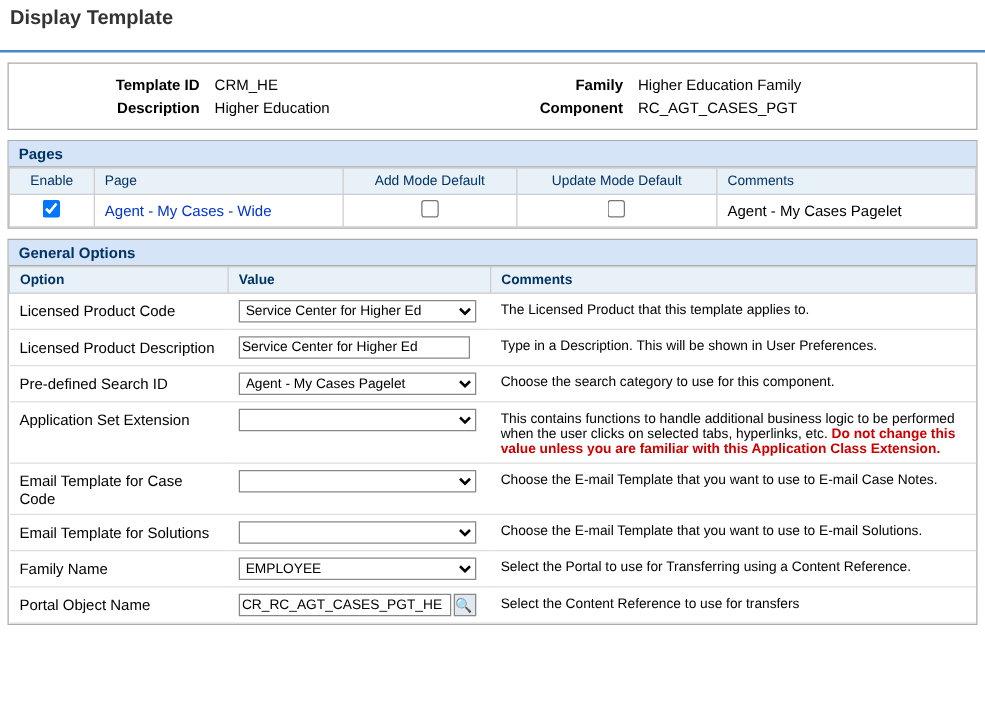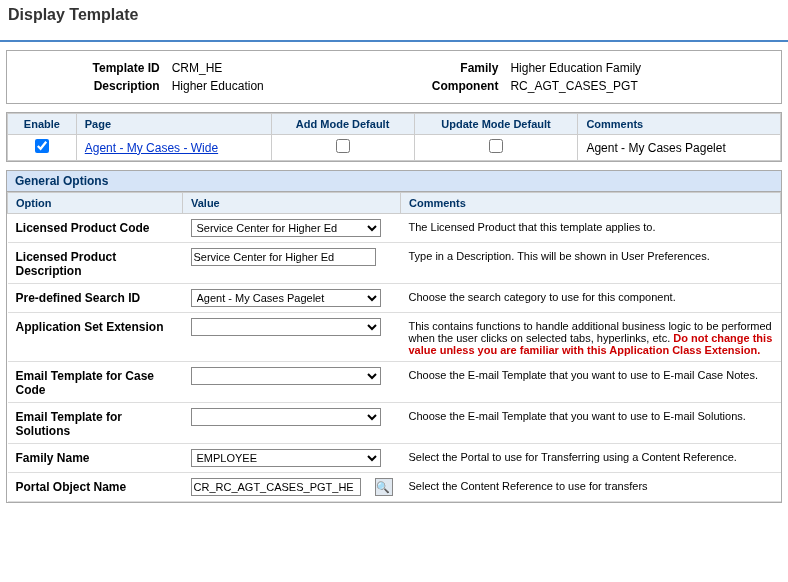--- a/index.html
+++ b/index.html
@@ -68,38 +68,37 @@
       width: 100%;
       border-collapse: collapse;
       padding: 4px;
     }
 
     .pages-table th {
       background: #e8f0f8;
       border: 1px solid #ccc;
       padding: 4px 8px;
       text-align: center;
-      font-weight: bold;
+      font-weight: normal;
       font-size: 11px;
       color: #003366;
     }
 
     .pages-table td {
       border: 1px solid #ccc;
       padding: 4px 8px;
       vertical-align: middle;
     }
 
     .pages-table td.enable-col {
       text-align: center;
     }
 
     .pages-table td.page-link {
       color: #0033cc;
-      text-decoration: underline;
       cursor: pointer;
     }
 
     .pages-table td.check-col {
       text-align: center;
     }
 
     
     .options-table {
       width: 100%;
@@ -117,21 +116,21 @@
     }
 
     .options-table td {
       border-bottom: 1px solid #ddd;
       padding: 5px 8px;
       vertical-align: middle;
     }
 
     .options-table td.opt-label {
       width: 175px;
-      font-weight: bold;
+      font-weight: normal;
       color: #000;
       vertical-align: top;
       padding-top: 7px;
     }
 
     .options-table td.opt-value {
       width: 210px;
       vertical-align: top;
       padding-top: 5px;
     }
@@ -161,21 +160,21 @@
       width: 185px;
       border: 1px solid #888;
       font-size: 11px;
       padding: 2px;
       color: #000;
     }
 
     .search-input-wrap {
       display: flex;
       align-items: center;
-      gap: 14px;
+      gap: 2px;
     }
 
     .search-input-wrap input {
       width: 175px;
       border: 1px solid #888;
       font-size: 11px;
       padding: 2px;
     }
 
     .search-btn {
@@ -219,20 +218,21 @@
       <td class="field-label">Description</td>
       <td class="field-value">Higher Education</td>
       <td class="field-label">Component</td>
       <td class="field-value">RC_AGT_CASES_PGT</td>
     </tr>
   </tbody>
     </table>
 </div>
 
 <div class="section">
+  <div class="section-header">Pages</div>
   <table class="pages-table">
     <thead>
       <tr>
         <th>Enable</th>
         <th style="text-align:left;">Page</th>
         <th class="col-header-center">Add Mode Default</th>
         <th class="col-header-center">Update Mode Default</th>
         <th style="text-align:left;">Comments</th>
       </tr>
     </thead>

